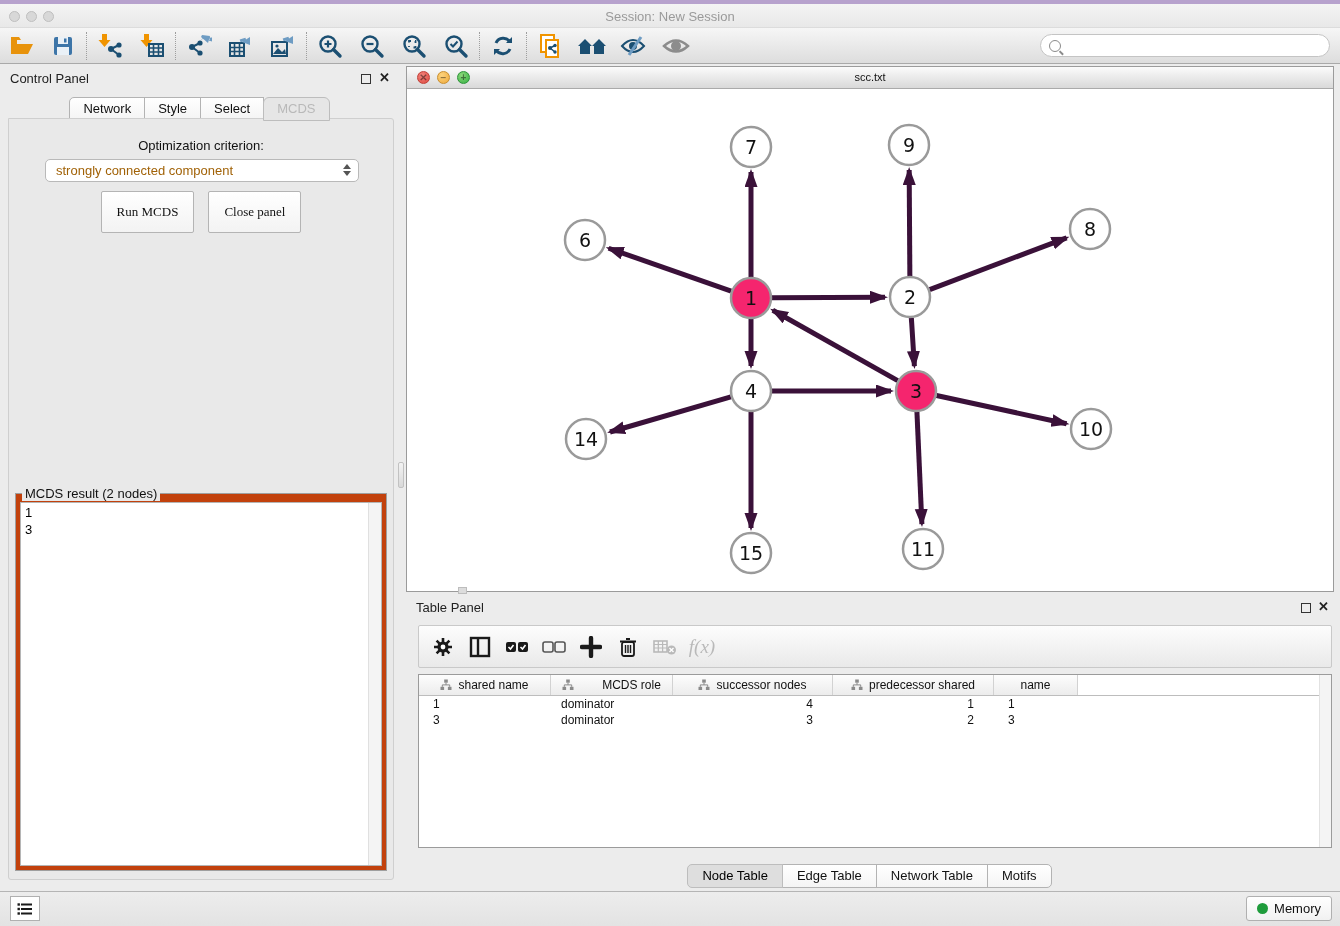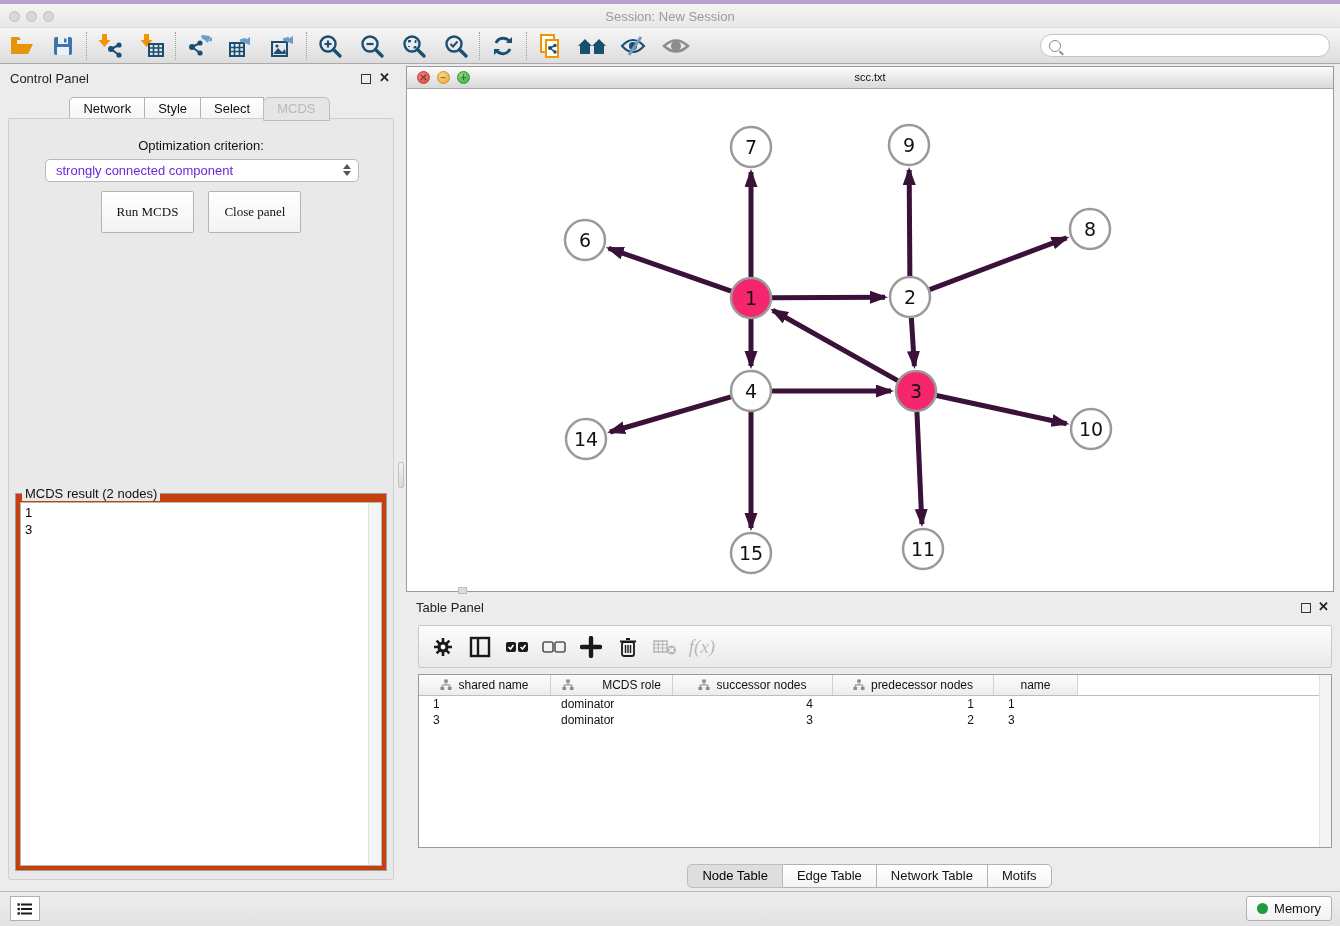--- a/index.html
+++ b/index.html
@@ -41,21 +41,21 @@
   .cp-tabs { position:absolute; left:0; top:97px; width:400px; display:flex; justify-content:center; }
   .tab { border:1px solid #b3b3b3; background:linear-gradient(#ffffff,#f4f4f4);
     font-size:13px; color:#111; padding:3px 13px 4px; margin-left:-1px; position:relative; }
   .tab.first { border-radius:5px 0 0 0; }
   .tab.active { background:#e6e6e6; color:#b9b9b9; border-radius:6px 6px 0 0; border-color:#bdbdbd; z-index:2; }
   .cp-body { position:absolute; left:8px; top:118px; width:386px; height:762px;
     background:#e9e9e9; border:1px solid #cfcfcf; border-radius:0 3px 3px 3px; }
   .opt-label { position:absolute; top:19px; width:100%; text-align:center; font-size:13px; color:#111; }
   .criterion { position:absolute; left:36px; right:34px; top:40px; height:23px; background:#ffffff;
     border:1px solid #b9b9b9; border-radius:5px; display:flex; align-items:center;
-    padding:0 22px 0 10px; font-size:13px; color:#6d28d9; }
+    padding:0 22px 0 10px; font-size:13px; color:#a16207; }
   .stepper { position:absolute; right:7px; top:4px; display:flex; flex-direction:column; gap:2px; }
   .stepper .up { width:0;height:0;border-left:4px solid transparent;border-right:4px solid transparent;border-bottom:5px solid #555; }
   .stepper .dn { width:0;height:0;border-left:4px solid transparent;border-right:4px solid transparent;border-top:5px solid #555; }
   .cp-buttons { position:absolute; top:72px; width:100%; display:flex; justify-content:center; gap:14px; }
   .btn { background:linear-gradient(#ffffff,#f3f3f3); border:1px solid #b4b4b4; border-radius:2px;
     font-size:13px; color:#111; padding:12px 15px; font-family:Liberation Serif, serif; }
   .mcds-result { position:absolute; left:6px; right:6px; top:374px; bottom:8px;
     border:1px solid #9f9f9f; background:#c2410c; }
   .mcds-legend { position:absolute; top:-8px; left:6px; background:#e9e9e9; padding:0 3px;
     font-size:13px; color:#111; }
@@ -466,21 +466,21 @@
         </svg>
         <span>successor nodes</span>
       </div>
       <div class="th" style="width: 161px;">
         <svg width="12" height="12" viewBox="0 0 12 12">
           <rect x="4.2" y="0.5" width="3.6" height="3.2" fill="#8a8a8a"></rect>
           <rect x="0.5" y="7.8" width="3.6" height="3.2" fill="#8a8a8a"></rect>
           <rect x="7.9" y="7.8" width="3.6" height="3.2" fill="#8a8a8a"></rect>
           <path d="M6 3.7 v2.2 M2.3 7.8 v-1.9 h7.4 v1.9" stroke="#8a8a8a" stroke-width="1" fill="none"></path>
         </svg>
-        <span>predecessor nodes</span>
+        <span>predecessor shared</span>
       </div>
       <div class="th" style="width: 84px;">
         <span>name</span>
       </div>
     </div>
   <div id="table-body">
       <div class="trow">
         <div class="td" style="width: 132px; text-align: left; padding: 1px 0px 0px 14px;">1</div>
         <div class="td" style="width: 122px; text-align: left; padding: 1px 0px 0px 10px;">dominator</div>
         <div class="td" style="width: 160px; text-align: right; padding: 1px 20px 0px 0px;">4</div>

